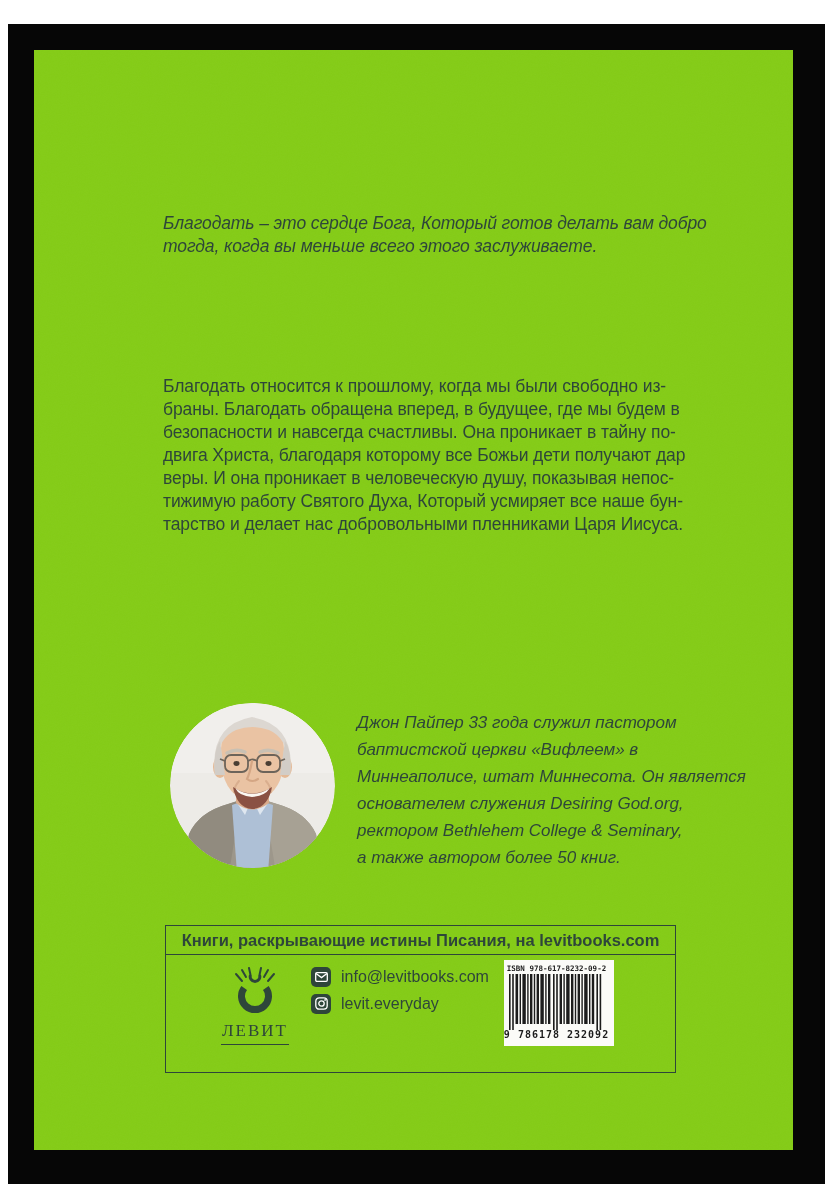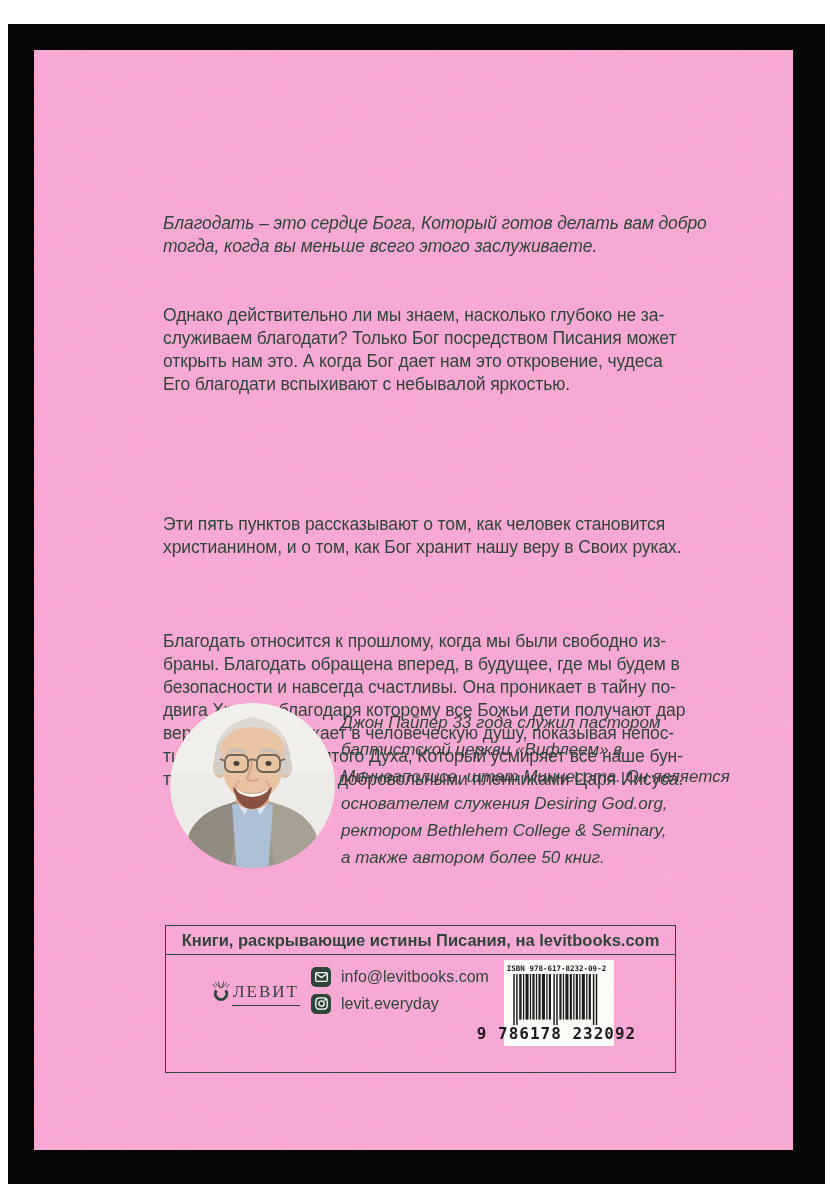--- a/index.html
+++ b/index.html
@@ -1,48 +1,48 @@
 <!DOCTYPE html>
 <html><head>
 <meta charset="utf-8">
 <style>
   * { margin:0; padding:0; box-sizing:border-box; }
   html,body { width:825px; height:1200px; background:#ffffff; font-family:"Liberation Sans", sans-serif; }
   body { position:relative; overflow:hidden; }
 
   .black-frame { position:absolute; left:8px; top:24px; width:817px; height:1160px; background:#060606; }
 
-  .cover { position:absolute; left:26px; top:26px; width:759px; height:1100px; background:#f9a8d4; overflow:hidden; }
+  .cover { position:absolute; left:26px; top:26px; width:759px; height:1100px; background:#84cc16; overflow:hidden; }
   .noise { position:absolute; inset:0; width:100%; height:100%; opacity:.38; pointer-events:none; }
 
   .synopsis { position:absolute; left:129px; top:70px; color:#2e463a; font-size:17.5px; line-height:23px; letter-spacing:-0.1px; white-space:pre; }
   .para { margin-bottom:25px; }
   .para:last-child { margin-bottom:0; }
   .lead-italic { font-style:italic; }
 
   .author { position:absolute; left:136px; top:653px; width:560px; height:170px; }
   .portrait { position:absolute; left:0; top:0; width:165px; height:165px; border-radius:50%; overflow:hidden; }
-  .bio { position:absolute; left:171px; top:6px; color:#2e463a; font-style:italic; font-size:17px; line-height:27px; white-space:pre; }
+  .bio { position:absolute; left:187px; top:6px; color:#2e463a; font-style:italic; font-size:17px; line-height:27px; white-space:pre; }
 
   .footer-box { position:absolute; left:131px; top:875px; width:511px; height:148px; border:1.6px solid #2e463a; color:#2e463a; }
   .footer-head { height:29px; display:flex; align-items:center; justify-content:center; border-bottom:1.6px solid #2e463a; font-weight:bold; font-size:16.5px; letter-spacing:0;text-align:center; }
   .footer-body { position:relative; height:115px; }
 
-  .publisher { position:absolute; left:44px; top:12px; width:90px; display:flex; flex-direction:row; align-items:center; }
+  .publisher { position:absolute; left:44px; top:12px; width:90px; display:flex; flex-direction:column; align-items:center; }
   .publisher-name { font-family:"Liberation Serif", serif; font-size:17px; letter-spacing:2px; color:#2e463a; border-bottom:1.6px solid #2e463a; padding:2px 1px 3px 1px; margin-top:2px; }
 
   .contacts { position:absolute; left:145px; top:8px; }
   .contact-row { display:flex; align-items:center; height:27px; }
   .contact-icon { width:20px; height:20px; border-radius:5px; background:#2e463a; display:flex; align-items:center; justify-content:center; flex:0 0 20px; }
   .contact-label { margin-left:10px; font-size:16px; color:#2e463a; }
 
   .barcode { position:absolute; left:338px; top:5px; width:110px; height:86px; background:#fbfbf8; display:flex; flex-direction:column; align-items:center; padding:4px 6px 3px 1px; }
   .isbn-top { font-family:"DejaVu Sans Mono", monospace; font-size:7.5px; font-weight:bold; color:#1c1c1c; letter-spacing:0; white-space:nowrap; }
   .bars { margin-top:1px; }
-  .isbn-bottom { font-family:"DejaVu Sans Mono", monospace; font-size:16px; font-weight:bold; color:#1c1c1c; letter-spacing:1px; margin-top:-1px; white-space:nowrap; }
+  .isbn-bottom { font-family:"DejaVu Sans Mono", monospace; font-size:10px; font-weight:bold; color:#1c1c1c; letter-spacing:1px; margin-top:-1px; white-space:nowrap; }
 </style>
 </head>
 <body>
 
 <div class="black-frame">
   <div class="cover">
 
     <svg class="noise" xmlns="http://www.w3.org/2000/svg">
       <filter id="grain">
         <feTurbulence type="fractalNoise" baseFrequency="0.9" numOctaves="2" stitchTiles="stitch"></feTurbulence>
@@ -51,27 +51,21 @@
             <feFuncA type="linear" slope="0.10"></feFuncA>
           </feComponentTransfer>
       </filter>
       <rect width="100%" height="100%" filter="url(#grain)"></rect>
     </svg>
 
     <div class="synopsis">
       <div class="para">
         <div class="lead-italic">Благодать – это сердце Бога, Который готов делать вам добро
 тогда, когда вы меньше всего этого заслуживаете.</div>
-        <div>Однако действительно ли мы знаем, насколько глубоко не за-
-служиваем благодати? Только Бог посредством Писания может
-открыть нам это. А когда Бог дает нам это откровение, чудеса
-Его благодати вспыхивают с небывалой яркостью.</div>
       </div>
-      <div class="para">Эти пять пунктов рассказывают о том, как человек становится
-христианином, и о том, как Бог хранит нашу веру в Своих руках.</div>
       <div class="para">Благодать относится к прошлому, когда мы были свободно из-
 браны. Благодать обращена вперед, в будущее, где мы будем в
 безопасности и навсегда счастливы. Она проникает в тайну по-
 двига Христа, благодаря которому все Божьи дети получают дар
 веры. И она проникает в человеческую душу, показывая непос-
 тижимую работу Святого Духа, Который усмиряет все наше бун-
 тарство и делает нас добровольными пленниками Царя Иисуса.</div>
     </div>
 
     <div class="author">

